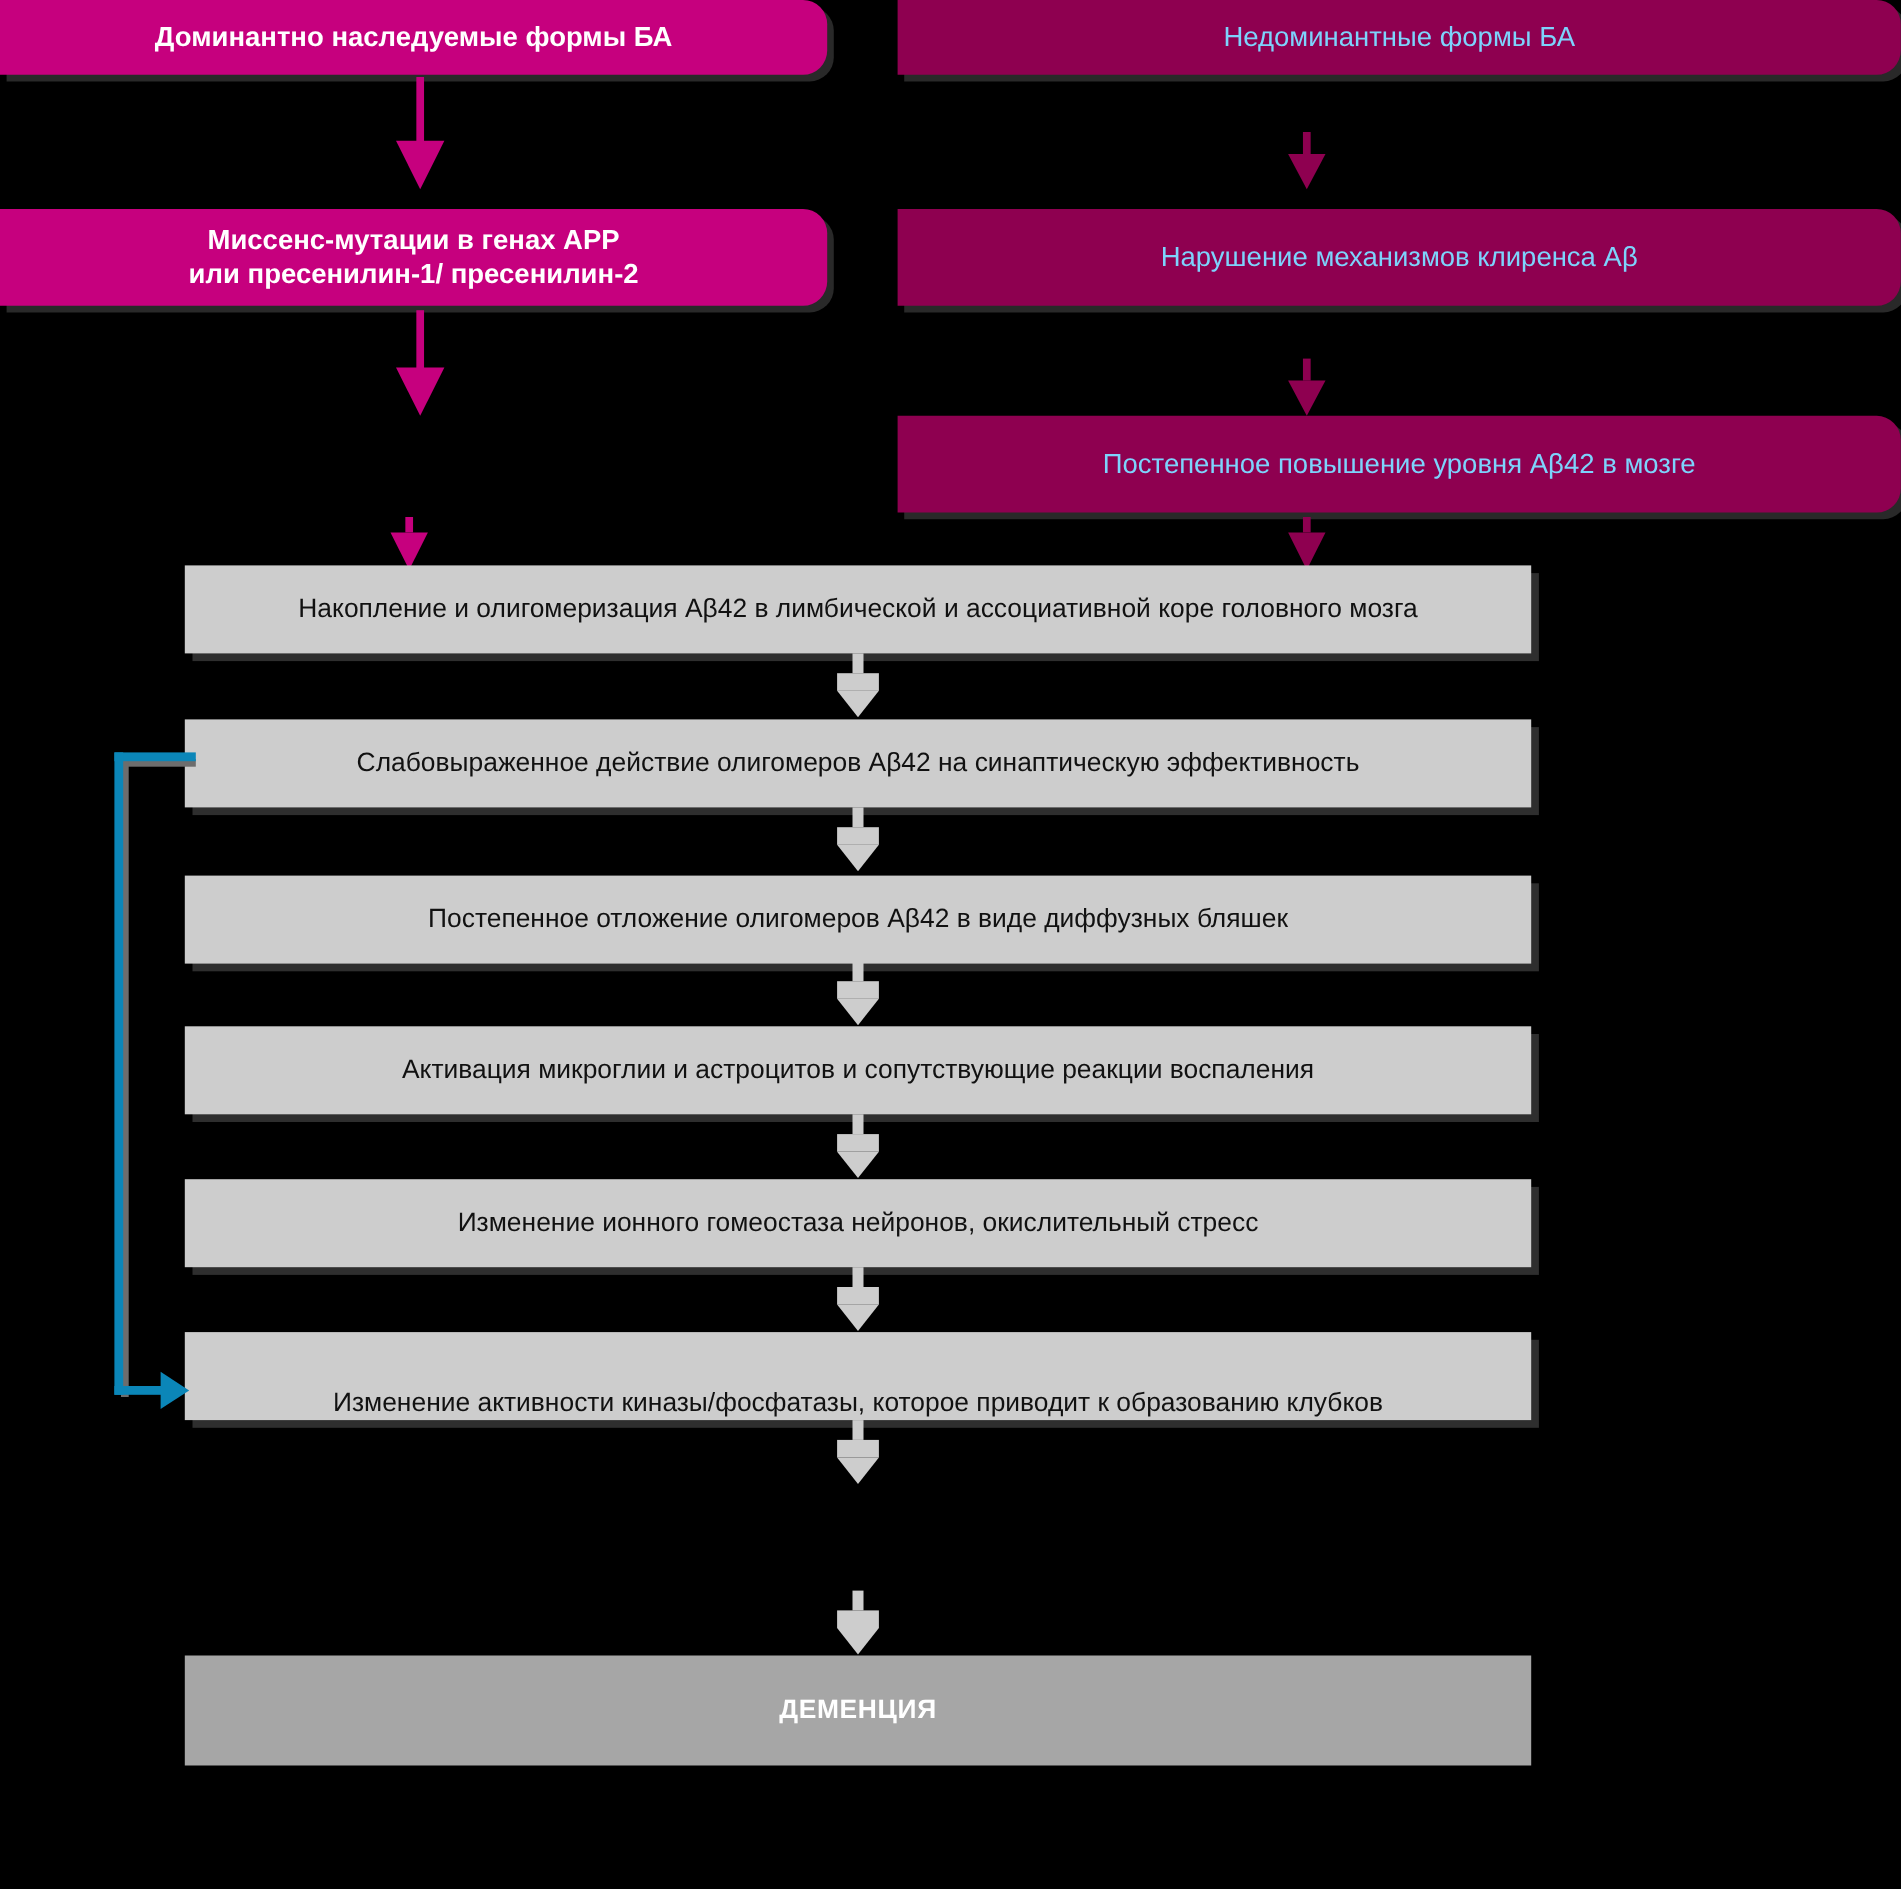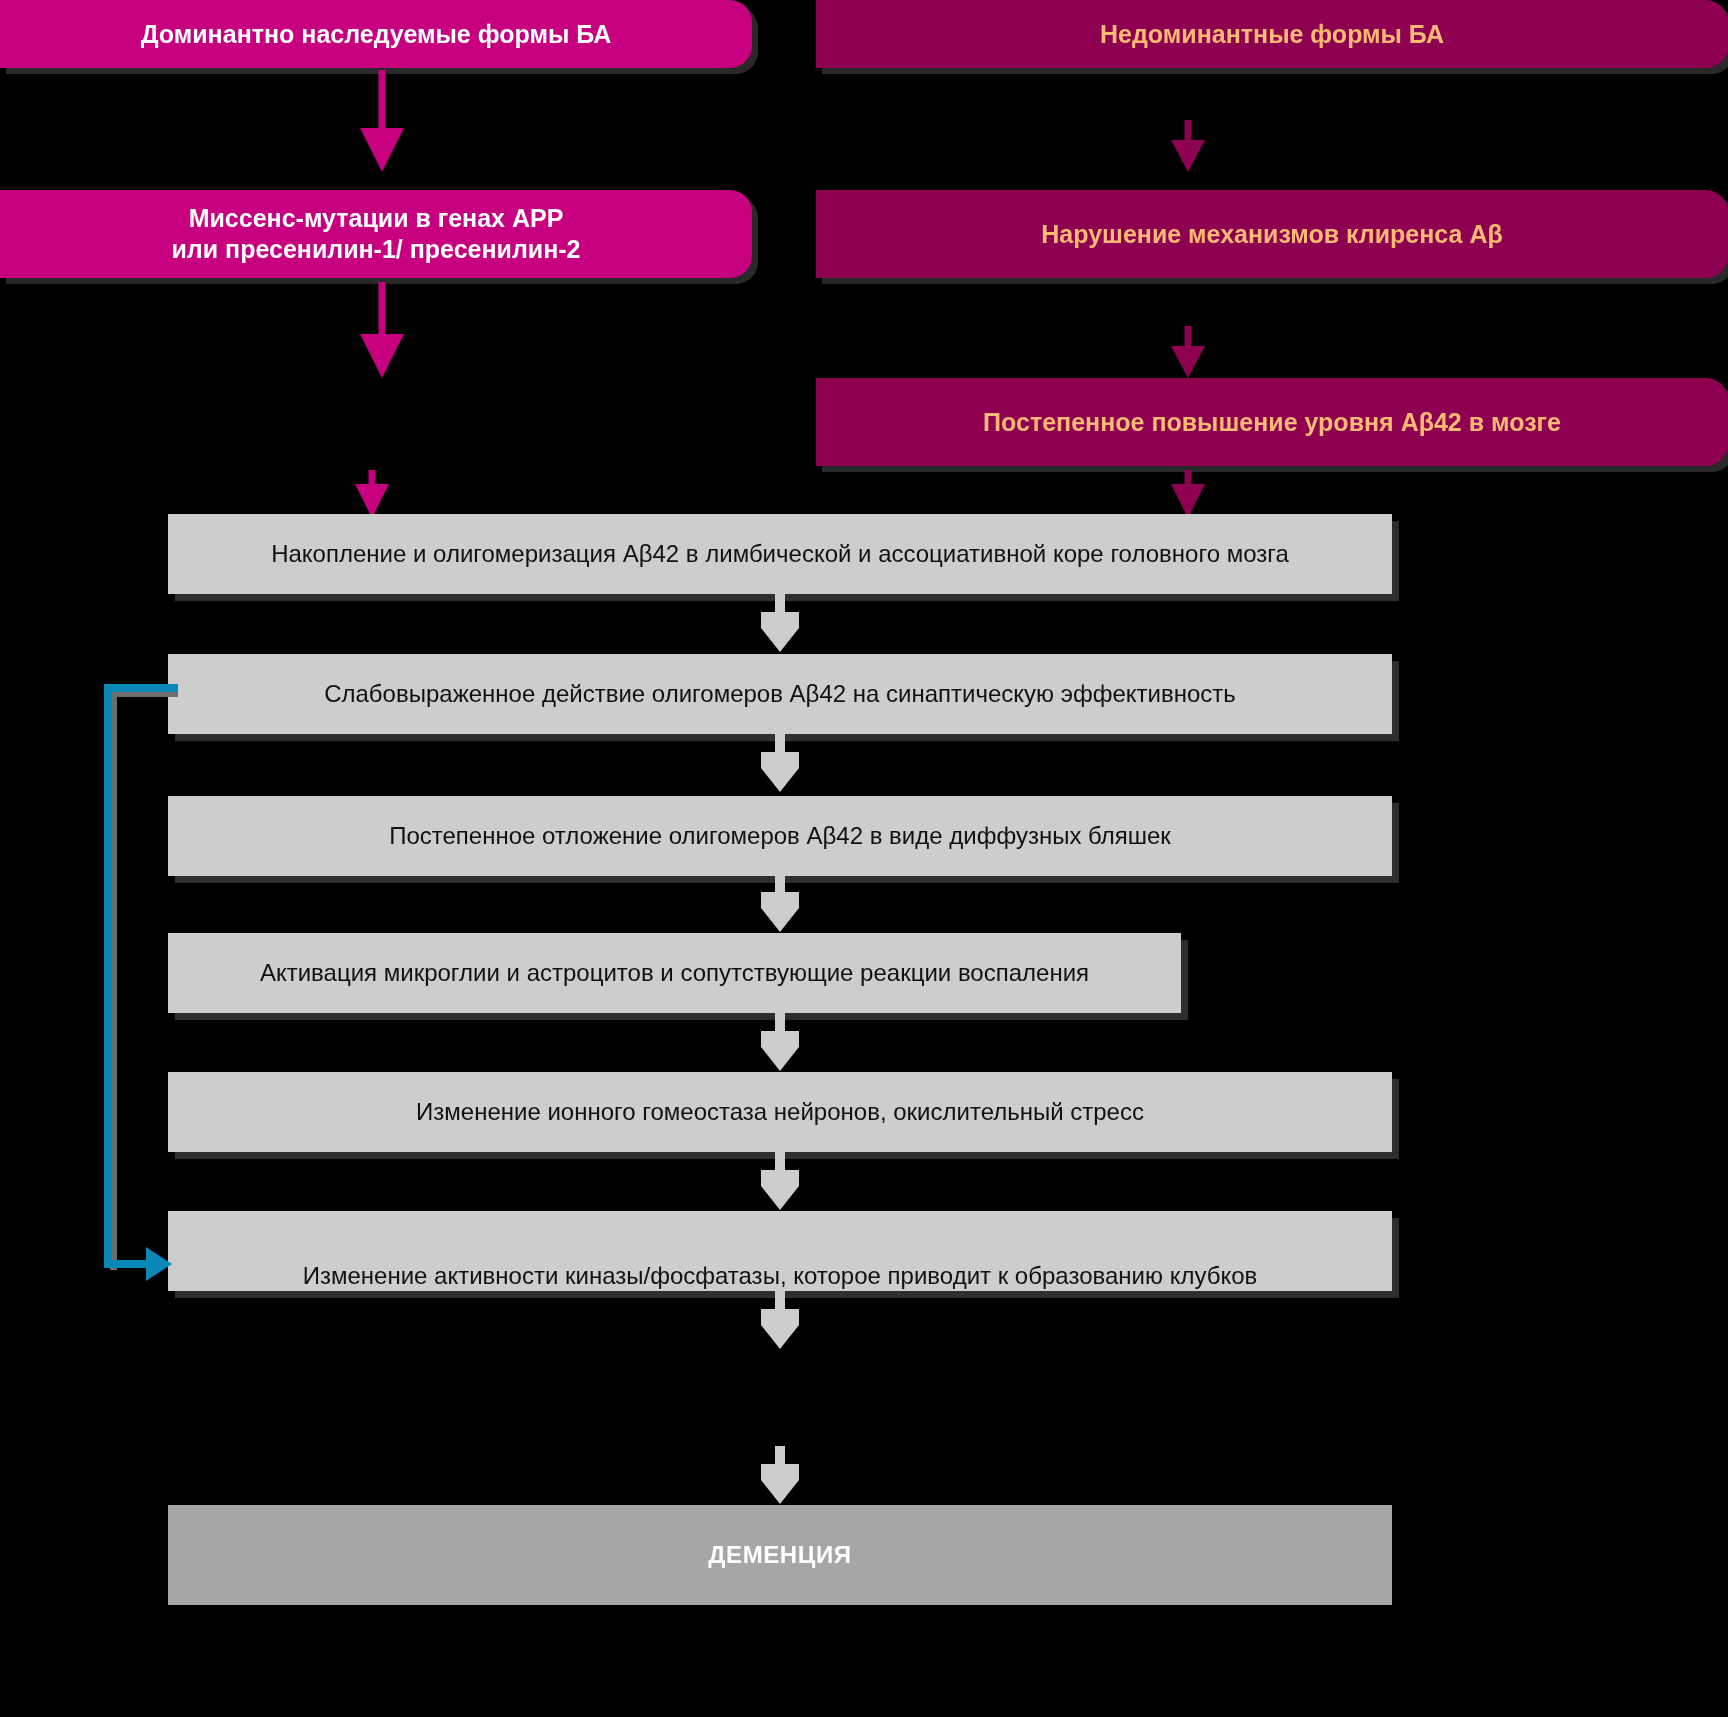--- a/index.html
+++ b/index.html
@@ -25,22 +25,22 @@
     background:#c6007e;
     color:#ffffff;
     font-weight:bold;
     font-size:25px;
     border-radius:0 22px 22px 0;
     box-shadow:6px 6px 0 rgba(255,255,255,0.16);
   }
   
   .maroon{
     background:#8e0050;
-    color:#fdba74;
-    font-weight:bold;
+    color:#7dd3fc;
+    font-weight:normal;
     font-size:25px;
     border-radius:0 22px 22px 0;
     box-shadow:6px 6px 0 rgba(255,255,255,0.16);
   }
   
   .grey{
     background:#cdcdcd;
     color:#111111;
     font-weight:normal;
     font-size:24px;
@@ -181,21 +181,21 @@
   <div class="node grey" style="left:168px;top:796px;width:1224px;height:80px;">
     <span class="txt">Постепенное отложение олигомеров Aβ42 в виде диффузных бляшек</span>
   </div>
 
   <div class="arrow ar-grey" style="left:760px;top:874px;width:40px;height:58px;">
     <div class="stem" style="height:18px;"></div>
     <div class="neck" style="top:18px;height:16px;"></div>
     <div class="head" style="bottom:0;"></div>
   </div>
 
-  <div class="node grey" style="left:168px;top:933px;width:1013px;height:80px;">
+  <div class="node grey" style="left:168px;top:933px;width:1224px;height:80px;">
     <span class="txt">Активация микроглии и астроцитов и сопутствующие реакции воспаления</span>
   </div>
 
   <div class="arrow ar-grey" style="left:760px;top:1013px;width:40px;height:58px;">
     <div class="stem" style="height:18px;"></div>
     <div class="neck" style="top:18px;height:16px;"></div>
     <div class="head" style="bottom:0;"></div>
   </div>
 
   <div class="node grey" style="left:168px;top:1072px;width:1224px;height:80px;">

